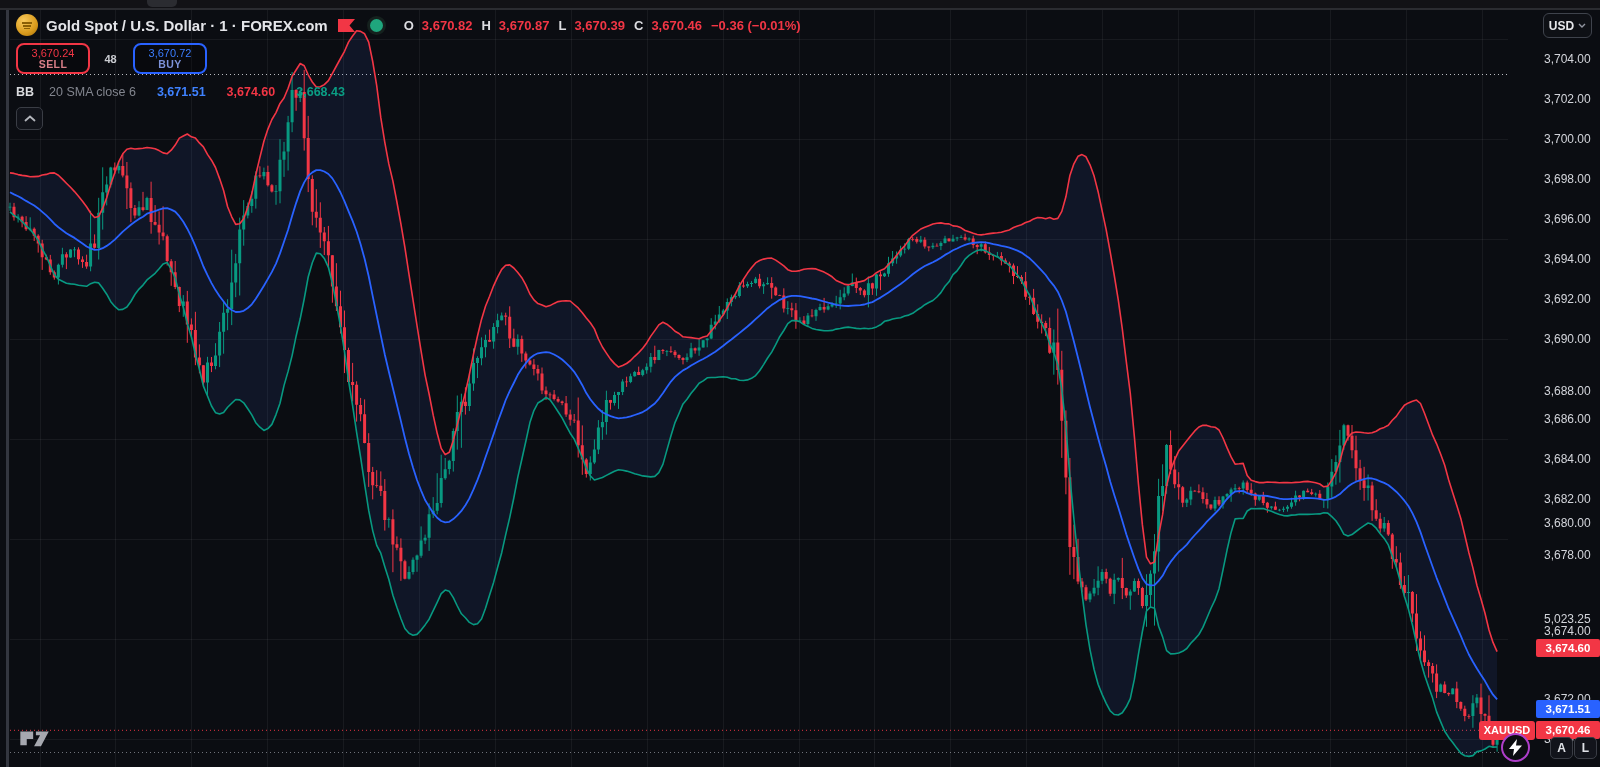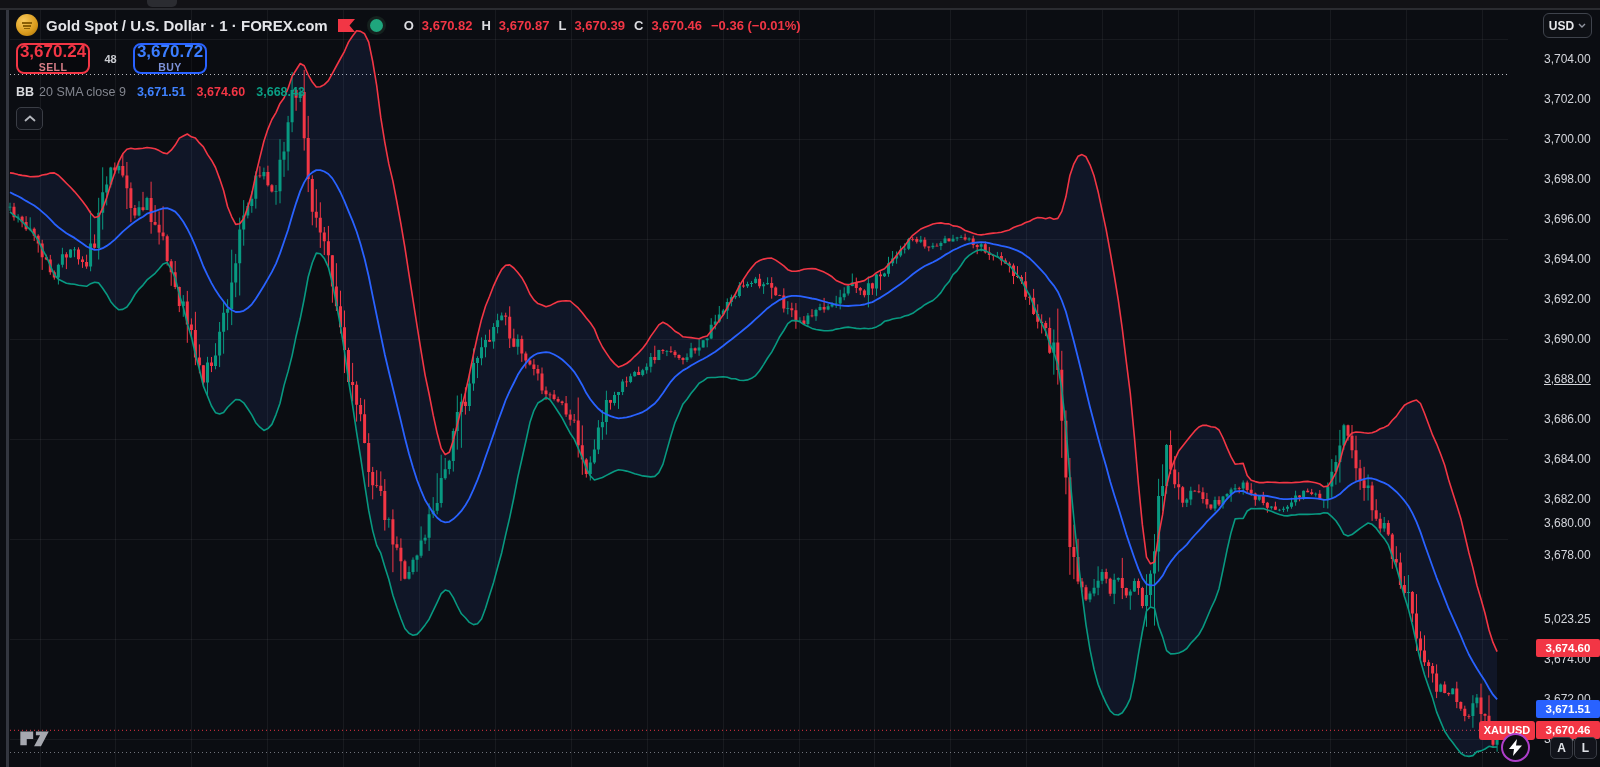--- a/index.html
+++ b/index.html
@@ -23,26 +23,26 @@
   .ohlc{display:flex;align-items:center;margin-left:18px;font-size:13px;font-weight:600;white-space:nowrap;}
   .ohlc .lbl{color:#dcdde1;margin-left:9px;}
   .ohlc .lbl:first-child{margin-left:0;}
   .ohlc .val{color:#f23645;margin-left:8px;}
   .ohlc .chg{color:#f23645;margin-left:9px;}
   .row2{display:flex;align-items:center;margin-top:5px;}
   .trade-btn{width:74px;height:31px;border-radius:8px;background:rgba(0,0,0,.25);display:flex;flex-direction:column;
     align-items:center;justify-content:center;cursor:pointer;box-sizing:border-box;line-height:1.1;}
   .sell{border:2px solid #f23645;}
   .buy{border:2px solid #2962ff;margin-left:9px;}
-  .trade-btn .p{font-size:17px;font-weight:700;}
+  .trade-btn .p{font-size:11px;font-weight:400;}
   .trade-btn .t{font-size:10.5px;font-weight:700;letter-spacing:.4px;}
   .sell .p{color:#f23645;} .sell .t{color:#d97f88;}
   .buy .p{color:#3b7dff;} .buy .t{color:#7d92d8;}
   .spread{width:27px;text-align:center;font-size:11px;font-weight:700;color:#caccd1;margin-left:7px;}
-  .row3{display:flex;align-items:flex-end;margin-top:11px;font-size:12.5px;white-space:nowrap;}
+  .row3{display:flex;align-items:flex-end;margin-top:11px;font-size:12.5px;white-space:nowrap;gap:10px;}
   .row3 .ind-name{color:#d9dadd;font-weight:700;}
   .row3 .ind-params{color:#82858e;margin-left:5px;}
   .row3 .v{font-weight:600;margin-left:11px;}
   .v-basis{color:#3f82ff;} .v-upper{color:#f23645;} .v-lower{color:#0a9e84;}
   .row4{margin-top:8px;}
   .collapse-btn{width:25px;height:21px;border:1px solid #3a3d45;border-radius:5px;background:#11131a;
     display:flex;align-items:center;justify-content:center;cursor:pointer;}
   
   #price-axis{position:absolute;left:1508px;top:0;width:92px;height:767px;z-index:5;}
   .usd-btn{position:absolute;left:35px;top:13px;width:47px;height:23px;border:1px solid #3f434c;border-radius:6px;
@@ -144,21 +144,21 @@
       </div>
       <span class="spread">48</span>
       <div class="trade-btn buy">
         <span class="p">3,670.72</span>
         <span class="t">BUY</span>
       </div>
     </div>
 
     <div class="row3">
       <span class="ind-name">BB</span>
-      <span class="ind-params">20 SMA close 9</span>
+      <span class="ind-params">20 SMA close 6</span>
       <span class="v v-basis">3,671.51</span>
       <span class="v v-upper">3,674.60</span>
       <span class="v v-lower">3,668.43</span>
     </div>
 
     <div class="row4">
       <div class="collapse-btn">
         <svg width="12" height="7" viewBox="0 0 12 7">
           <polyline points="1.5,5.5 6,1.5 10.5,5.5" fill="none" stroke="#b4b6bd" stroke-width="1.8" stroke-linecap="round"></polyline>
         </svg>
@@ -175,28 +175,28 @@
     </div>
     <div id="ticks">
         <div class="tick" style="top: 52px;">3,704.00</div>
         <div class="tick" style="top: 92px;">3,702.00</div>
         <div class="tick" style="top: 132px;">3,700.00</div>
         <div class="tick" style="top: 172px;">3,698.00</div>
         <div class="tick" style="top: 212px;">3,696.00</div>
         <div class="tick" style="top: 252px;">3,694.00</div>
         <div class="tick" style="top: 292px;">3,692.00</div>
         <div class="tick" style="top: 332px;">3,690.00</div>
-        <div class="tick" style="top: 372px; text-decoration: underline;">3,688.00</div>
+        <div class="tick" style="top: 384px;">3,688.00</div>
         <div class="tick" style="top: 412px;">3,686.00</div>
         <div class="tick" style="top: 452px;">3,684.00</div>
         <div class="tick" style="top: 492px;">3,682.00</div>
         <div class="tick" style="top: 516px;">3,680.00</div>
         <div class="tick" style="top: 548px;">3,678.00</div>
         <div class="tick" style="top: 612px;">5,023.25</div>
-        <div class="tick" style="top: 652px;">3,674.00</div>
+        <div class="tick" style="top: 624px;">3,674.00</div>
         <div class="tick" style="top: 692px;">3,672.00</div>
         <div class="tick" style="top: 732px;">3,670.00</div>
       </div>
     <div class="plabel pl-red" id="label-upper" style="top: 638.5px;">3,674.60</div>
     <div class="plabel pl-blue" id="label-basis" style="top: 700.3px;">3,671.51</div>
     <div class="plabel pl-red" id="label-last" style="top: 721.3px;">3,670.46</div>
     <div class="axis-btn" style="left:42px">A</div>
     <div class="axis-btn" style="left:66px">L</div>
   </div>
 

